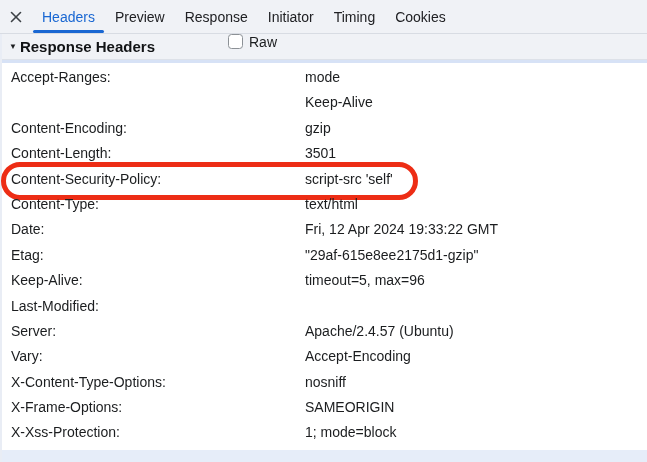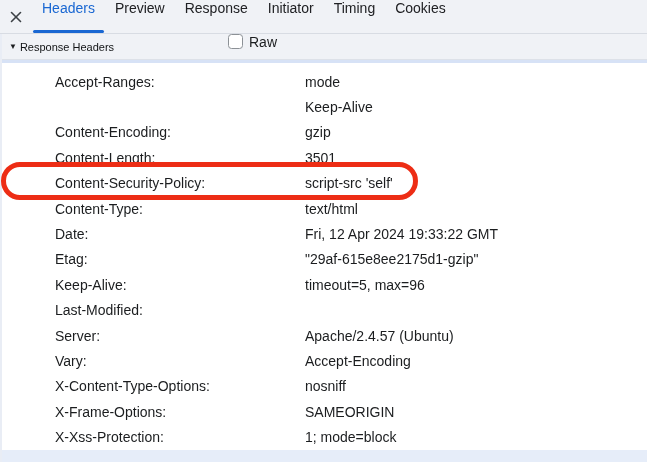--- a/index.html
+++ b/index.html
@@ -25,55 +25,55 @@
   .tabbar{
     height:34px;flex:0 0 34px;background:var(--panel-bg);
     border-bottom:1px solid #d8dce3;
     display:flex;align-items:stretch;
   }
   .close-btn{
     width:32px;display:flex;align-items:center;justify-content:center;cursor:pointer;
   }
   .tabs{display:flex;align-items:stretch;}
   .tab{
-    padding:0 10px;display:flex;align-items:flex-start;
+    padding:0 10px;display:flex;align-items:center;
     font-size:14px;color:var(--tab-text);position:relative;cursor:pointer;white-space:nowrap;
   }
   .tab.active{color:var(--accent-blue);}
   .tab.active .tab-label{color:var(--accent-blue);}
   .tab.active::after{
     content:'';position:absolute;left:1px;right:1px;bottom:0;height:3px;
     background:var(--accent-blue);border-radius:2px;
   }
 
   
   .pane{flex:1;display:flex;flex-direction:column;border-left:2px solid #e9edf5;background:#fff;}
 
   .section-row{
     height:26px;flex:0 0 26px;background:var(--panel-bg);
     border-bottom:1px solid #dde1e8;
     display:flex;align-items:center;padding-left:7px;
     font-size:14px;position:relative;
   }
   .tri{font-size:8px;margin-right:3px;line-height:1;color:#1b1d1f;cursor:pointer;}
-  .section-title{font-size:11px;color:#111315;}
+  .section-title{font-size:15px;color:#111315;font-weight:bold;}
   .raw-toggle{position:absolute;left:226px;top:0;bottom:0;display:flex;align-items:flex-start;}
   .checkbox{
     width:15px;height:15px;border:1.5px solid #8c9196;border-radius:3.5px;
     background:#fff;display:inline-block;cursor:pointer;
   }
   .raw-label{margin-left:6px;font-size:14px;cursor:pointer;}
 
   .divider{height:3px;flex:0 0 3px;background:var(--divider-blue);}
 
   
   .content{flex:1;background:#fff;padding-top:6px;}
   .row{
-    height:25.4px;display:flex;align-items:center;
-    position:relative;font-size:14px;padding-left:44px;
+    height:25.4px;display:flex;align-items:flex-start;
+    position:relative;font-size:14px;
   }
   .hname{padding-left:9px;white-space:nowrap;}
   .hvalue{position:absolute;left:303px;white-space:nowrap;}
   .annotation{display:none;}
   .row.annotated .annotation{
     display:block;position:absolute;left:-1px;top:calc(50% - 21.5px);
     width:417px;height:38px;
     border:5px solid var(--annotation-red);border-radius:20px;
     pointer-events:none;
   }

